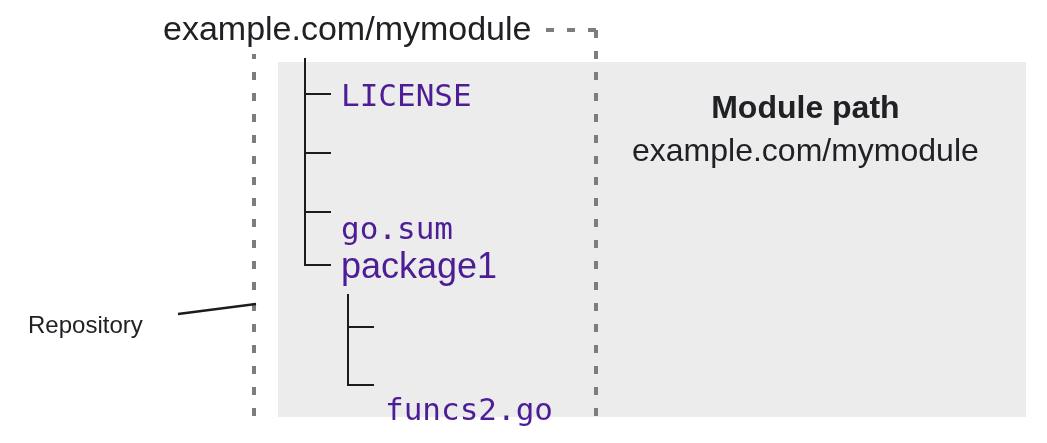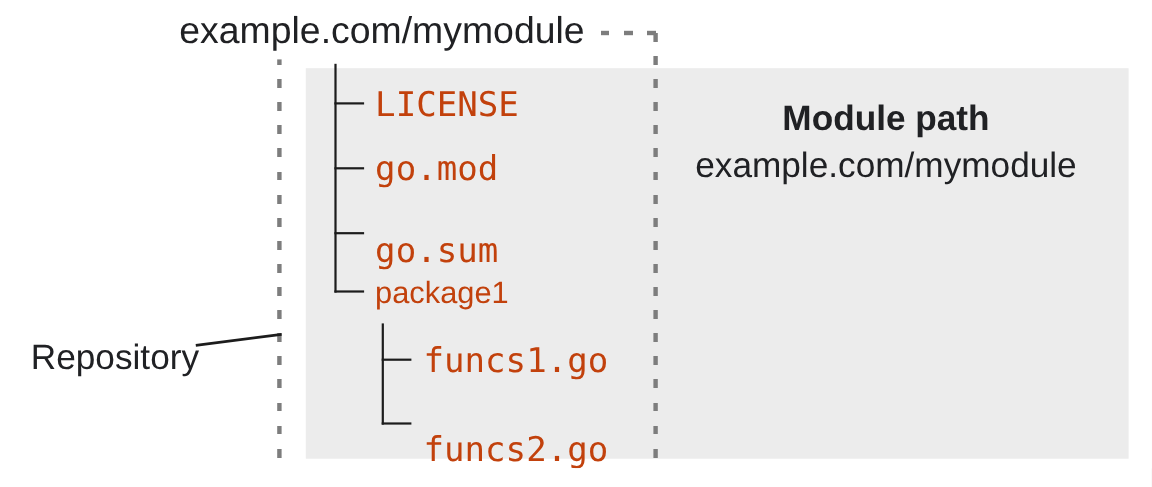--- a/index.html
+++ b/index.html
@@ -59,24 +59,24 @@
   .trunk-sub    { left: 347px; top: 294px; width: 2px;  height: 92px; }
   .tick-sub-1   { left: 347px; top: 326px; width: 27px; height: 2px; }
   .corner-sub-2 { left: 347px; top: 384px; width: 27px; height: 2px; }
 
   
   .titem {
     position: absolute;
     z-index: 2;
     transform: translateY(-50%);
     white-space: nowrap;
-    color: #c2410c;
+    color: #4c1d95;
   }
   .mono { font-family: "DejaVu Sans Mono", monospace; font-size: 31px; }
-  .sans-item { font-family: "Liberation Sans", sans-serif; font-size: 28px; }
+  .sans-item { font-family: "Liberation Sans", sans-serif; font-size: 36px; }
   .item-license { left: 341px; top: 95px; }
   .item-gomod   { left: 341px; top: 154px; }
   .item-gosum   { left: 341px; top: 228px; }
   .item-pkg     { left: 341px; top: 266px; }
   .item-funcs1  { left: 385px; top: 328px; }
   .item-funcs2  { left: 385px; top: 409px; }
 
   
   .module-panel {
     position: absolute;
@@ -87,21 +87,21 @@
     white-space: nowrap;
     text-align: center;
   }
   .module-heading { font-weight: bold; }
 
   
   .repo-callout {
     position: absolute;
     left: 28px; top: 325px;
     transform: translateY(-50%);
-    font-size: 32px;
+    font-size: 24px;
     z-index: 2;
     white-space: nowrap;
   }
   .pointer-svg {
     position: absolute;
     left: 0; top: 0;
     width: 1047px; height: 443px;
     z-index: 2;
     pointer-events: none;
   }
@@ -123,24 +123,22 @@
   <div class="tline trunk-main"></div>
   <div class="tline tick-1"></div>
   <div class="tline tick-2"></div>
   <div class="tline tick-3"></div>
   <div class="tline corner-pkg"></div>
   <div class="tline trunk-sub"></div>
   <div class="tline tick-sub-1"></div>
   <div class="tline corner-sub-2"></div>
 
   <div class="titem mono item-license">LICENSE</div>
-  <div class="titem mono item-gomod">go.mod</div>
   <div class="titem mono item-gosum">go.sum</div>
   <div class="titem sans-item item-pkg">package1</div>
-  <div class="titem mono item-funcs1">funcs1.go</div>
   <div class="titem mono item-funcs2">funcs2.go</div>
 
   <div class="module-panel">
     <div class="module-heading">Module path</div>
     <div class="module-value">example.com/mymodule</div>
   </div>
 
   <div class="repo-callout">Repository</div>
   <svg class="pointer-svg" viewBox="0 0 1047 443" xmlns="http://www.w3.org/2000/svg">
     <line x1="178" y1="314" x2="256" y2="304" stroke="#1c1c1c" stroke-width="2.5"></line>

